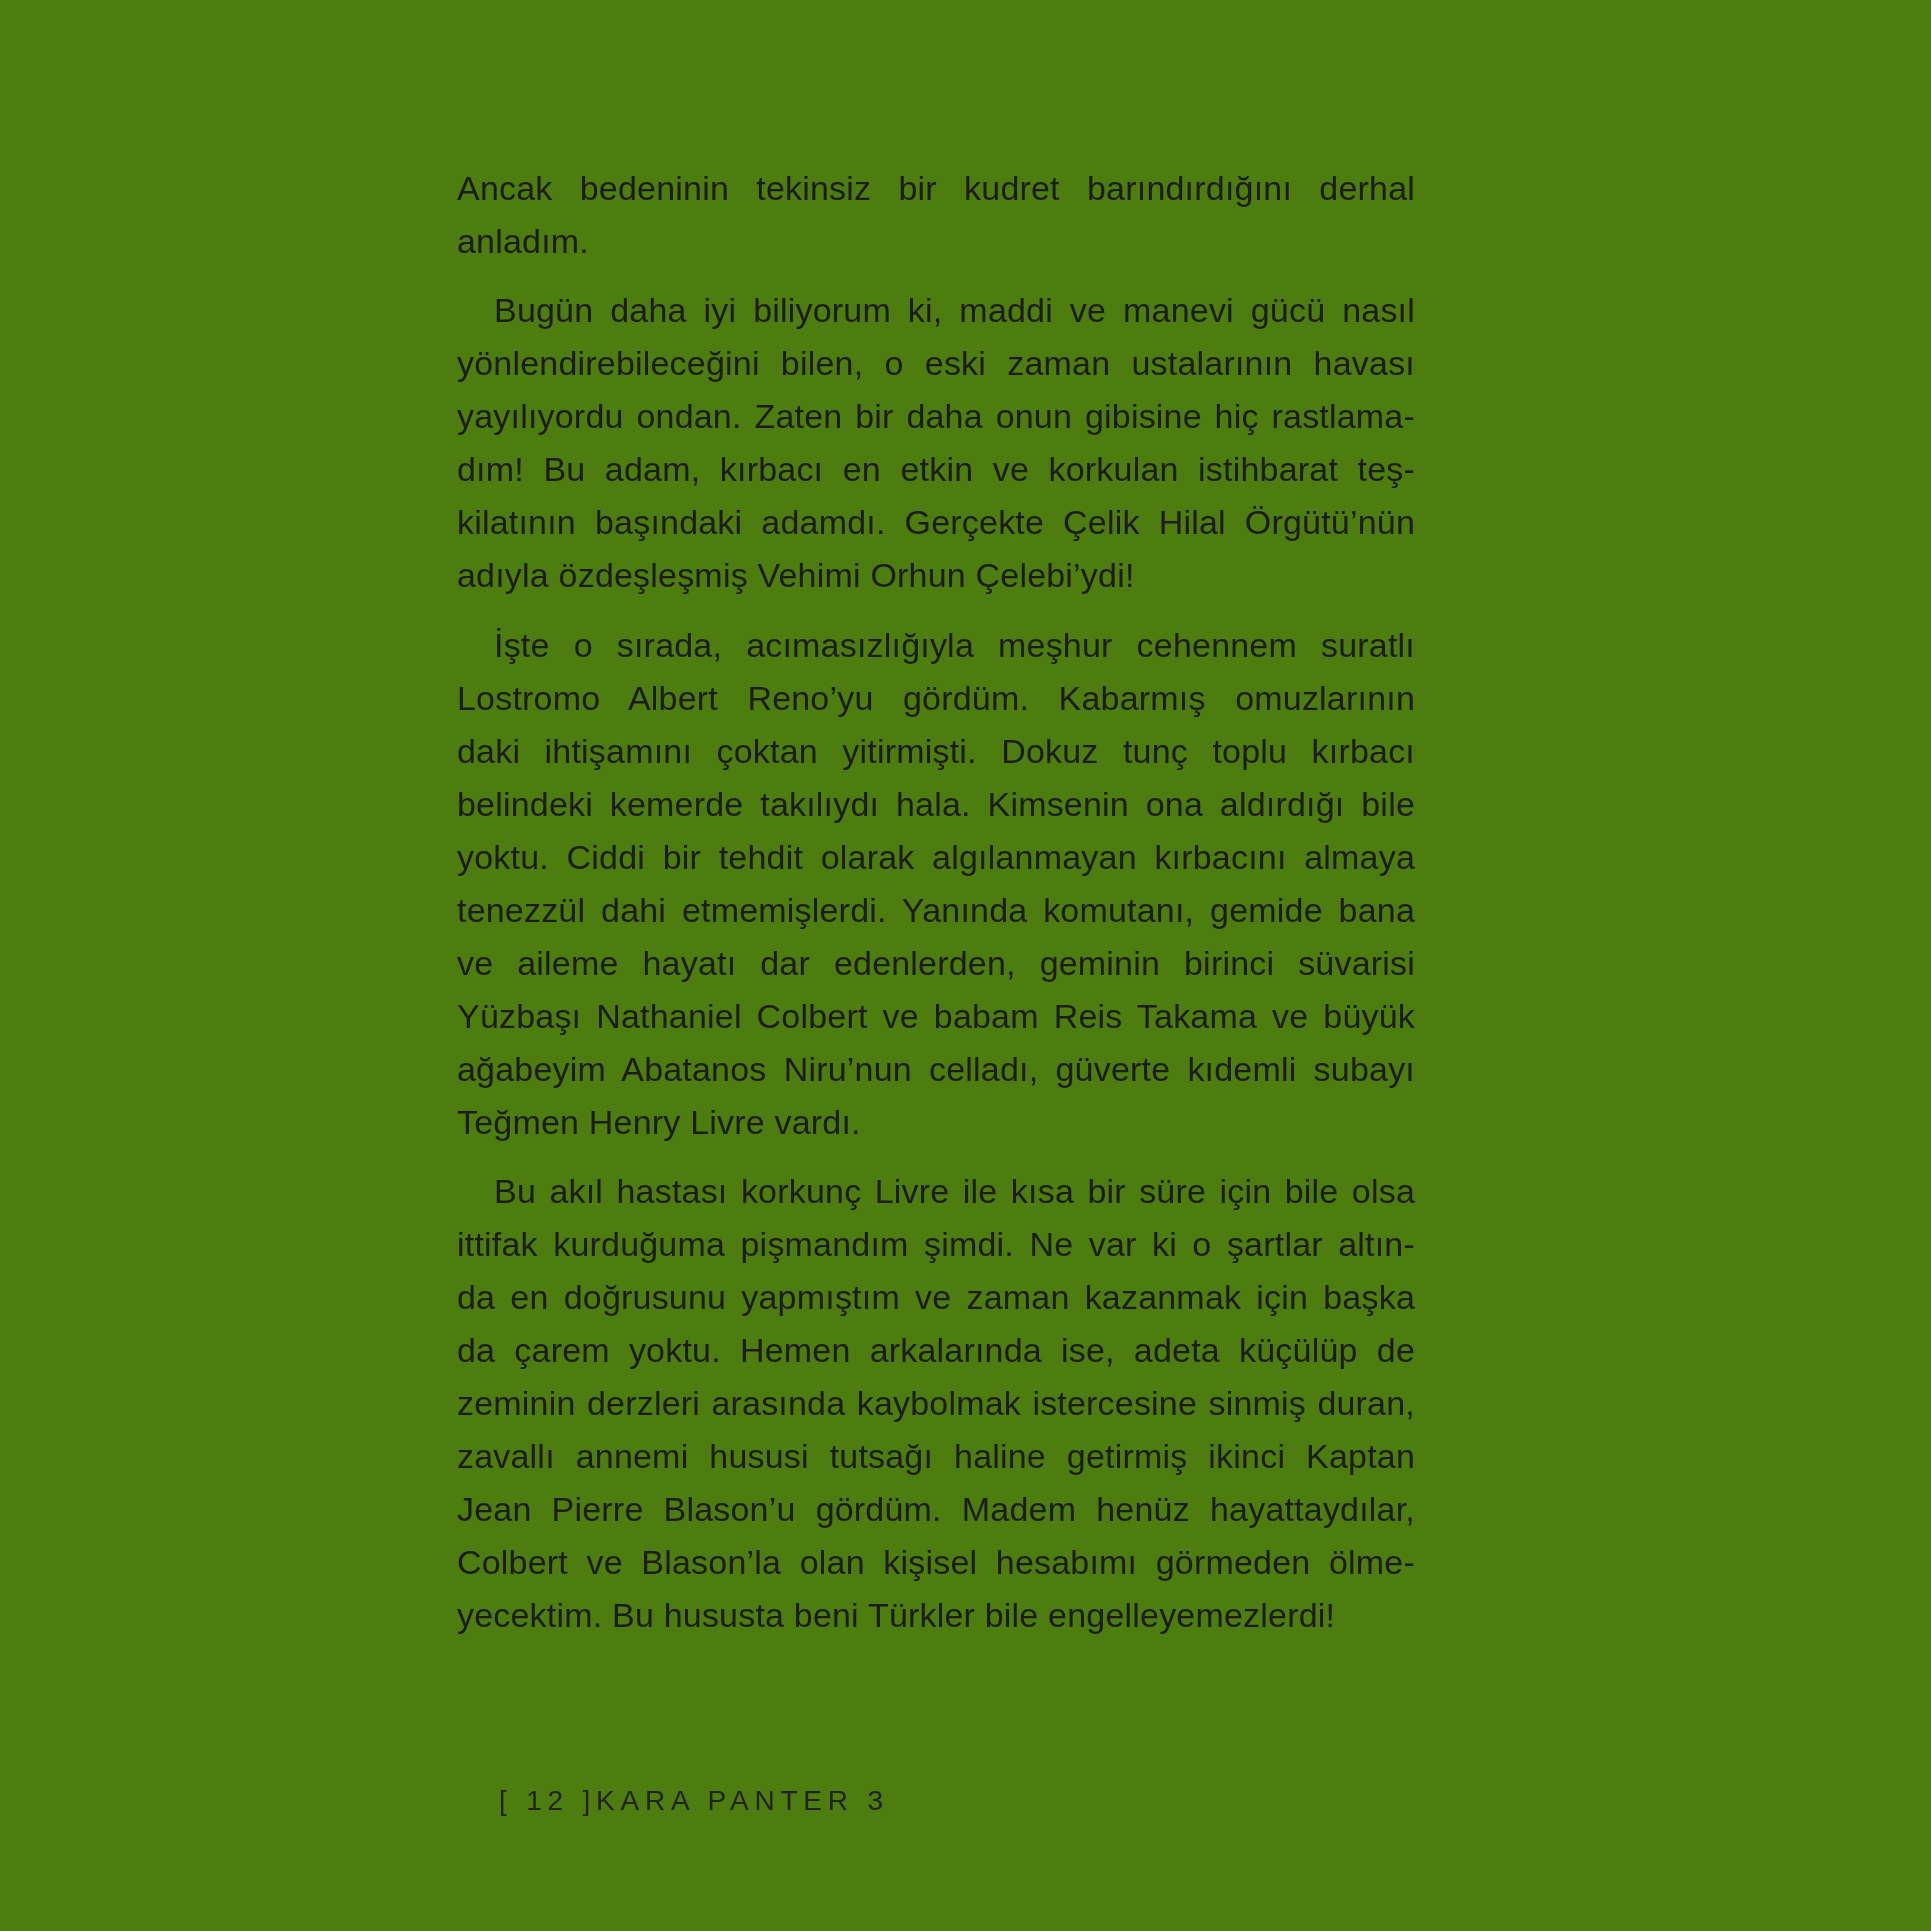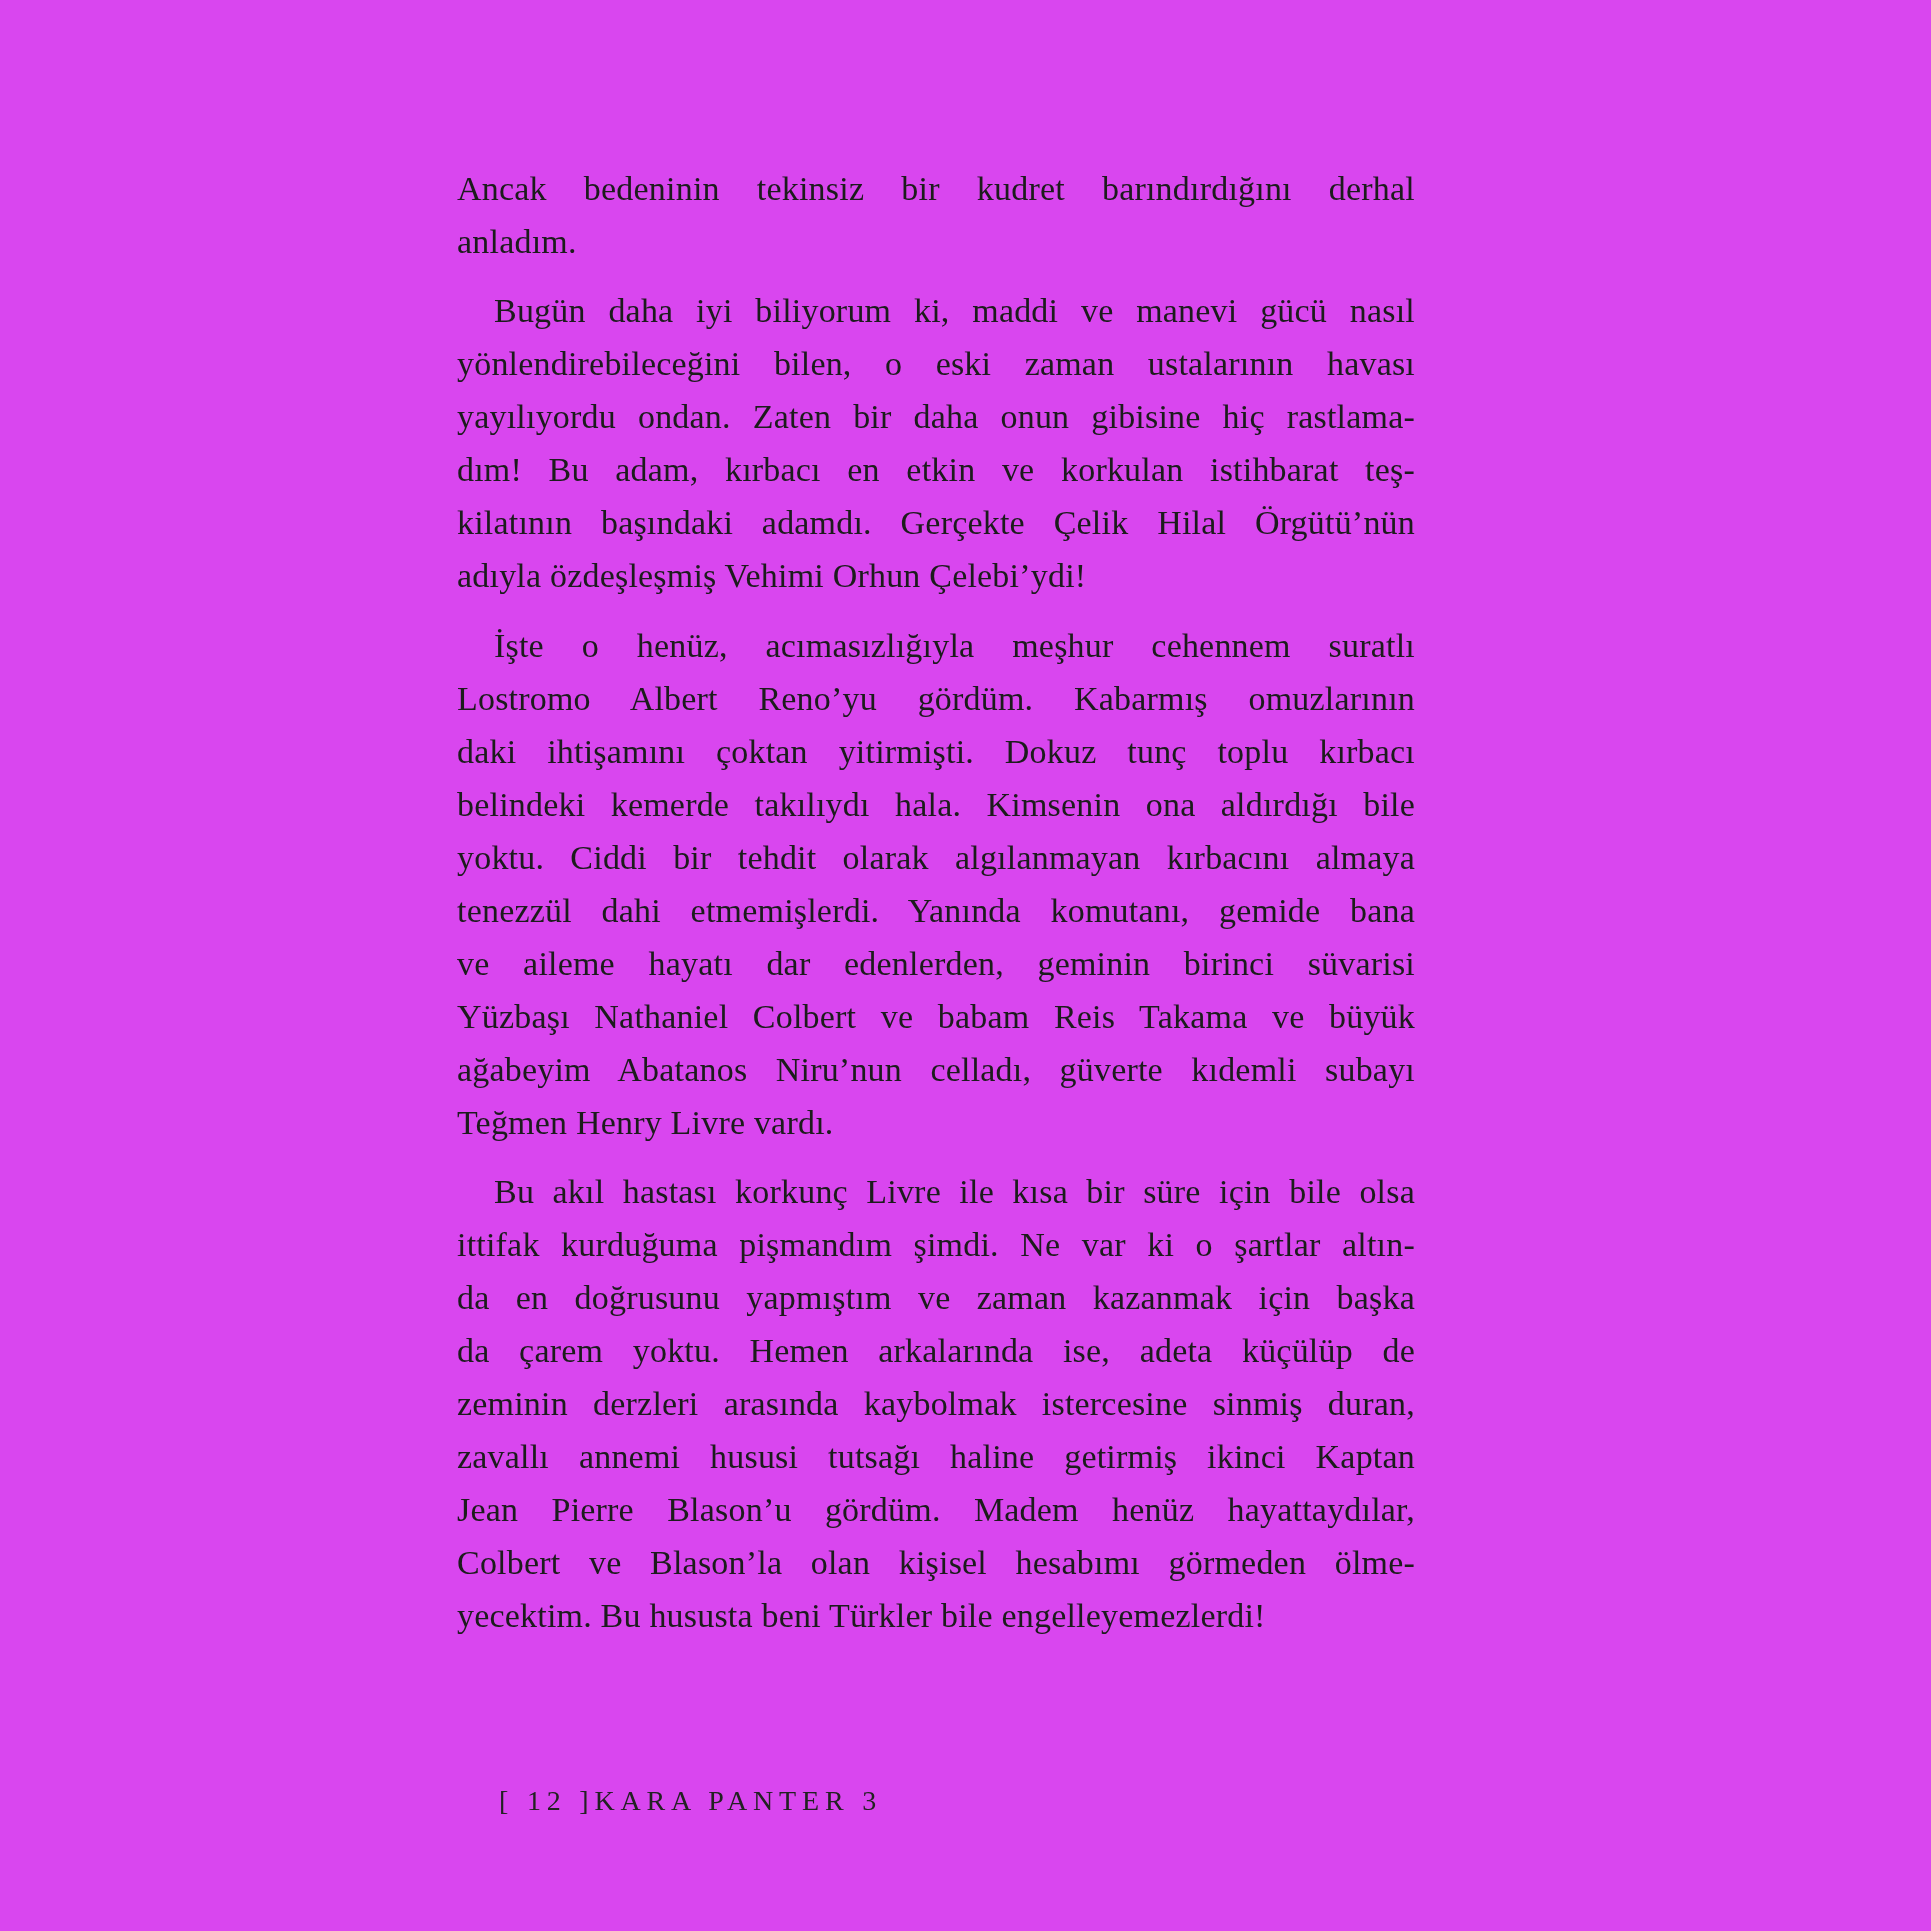--- a/index.html
+++ b/index.html
@@ -4,23 +4,23 @@
 <style>
   html, body {
     margin: 0;
     padding: 0;
     background: #ffffff;
   }
   .page {
     position: relative;
     width: 1931px;
     height: 1931px;
-    background: #d946ef;
+    background: #4d7c0f;
     color: #1c1c1c;
-    font-family: Liberation Serif, serif;
+    font-family: Liberation Sans, sans-serif;
     overflow: hidden;
   }
   .text-block {
     position: absolute;
     left: 457px;
     top: 162px;
     width: 958px;
   }
   .para {
     margin: 0 0 16.4px 0;
@@ -69,21 +69,21 @@
       </div>
       <div class="para">
         <div class="line indent">Bugün daha iyi biliyorum ki, maddi ve manevi gücü nasıl</div>
         <div class="line">yönlendirebileceğini bilen, o eski zaman ustalarının havası</div>
         <div class="line">yayılıyordu ondan. Zaten bir daha onun gibisine hiç rastlama-</div>
         <div class="line">dım! Bu adam, kırbacı en etkin ve korkulan istihbarat teş-</div>
         <div class="line">kilatının başındaki adamdı. Gerçekte Çelik Hilal Örgütü’nün</div>
         <div class="line last">adıyla özdeşleşmiş Vehimi Orhun Çelebi’ydi!</div>
       </div>
       <div class="para">
-        <div class="line indent">İşte o henüz, acımasızlığıyla meşhur cehennem suratlı</div>
+        <div class="line indent">İşte o sırada, acımasızlığıyla meşhur cehennem suratlı</div>
         <div class="line">Lostromo Albert Reno’yu gördüm. Kabarmış omuzlarının</div>
         <div class="line">daki ihtişamını çoktan yitirmişti. Dokuz tunç toplu kırbacı</div>
         <div class="line">belindeki kemerde takılıydı hala. Kimsenin ona aldırdığı bile</div>
         <div class="line">yoktu. Ciddi bir tehdit olarak algılanmayan kırbacını almaya</div>
         <div class="line">tenezzül dahi etmemişlerdi. Yanında komutanı, gemide bana</div>
         <div class="line">ve aileme hayatı dar edenlerden, geminin birinci süvarisi</div>
         <div class="line">Yüzbaşı Nathaniel Colbert ve babam Reis Takama ve büyük</div>
         <div class="line">ağabeyim Abatanos Niru’nun celladı, güverte kıdemli subayı</div>
         <div class="line last">Teğmen Henry Livre vardı.</div>
       </div>

